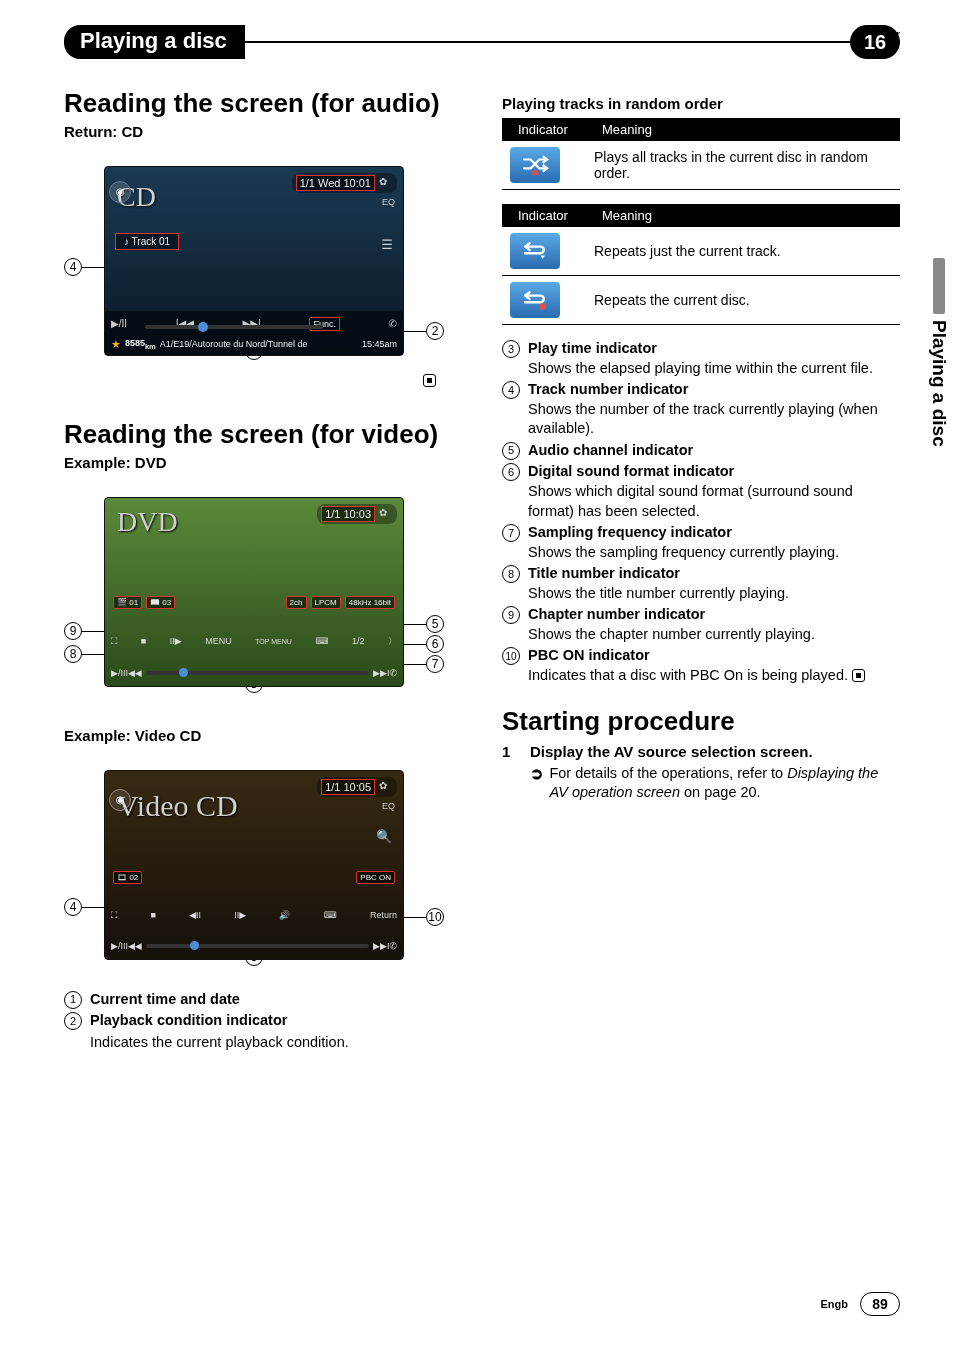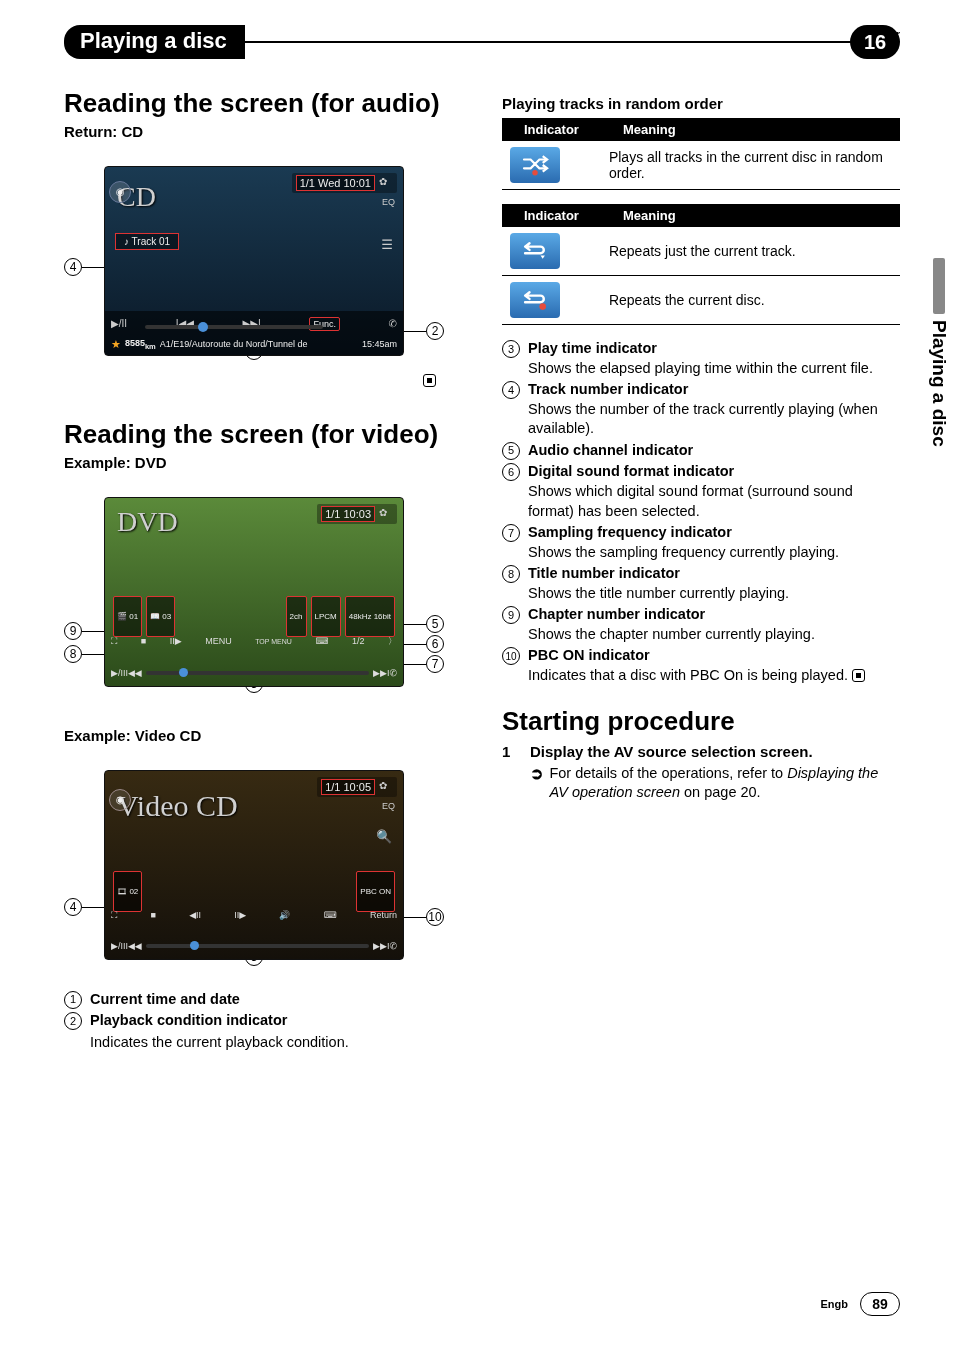--- a/index.html
+++ b/index.html
@@ -101,21 +101,21 @@
     top:14px; left:12px;
     font-size:28px;
     font-family: Georgia, serif;
     color:#d0d0d0;
     text-shadow:1px 1px 2px #000;
   }
   .ds-topright{
     position:absolute;
     top:6px; right:6px;
     display:flex; gap:4px; align-items:center;
-    background:rgba(0,0,0,.35); padding:2px 4px; border-radius:2px;
+    background:rgba(0,0,0,.35); padding:2px 4px; border-radius:8px;
   }
   .ds-clockbox{
     border:1px solid #d33; padding:1px 3px; font-size:11px; background:rgba(0,0,0,.5);
   }
   .ds-gear{ width:14px;height:14px; color:#ccc; }
   .ds-eq{ position:absolute; top:30px; right:8px; font-size:9px; color:#ccc;}
   .ds-search{ position:absolute; top:48px; right:10px; font-size:13px; color:#ccc;}
   .ds-list{ position:absolute; top:70px; right:10px; font-size:13px; color:#ccc;}
   .ds-track{
     position:absolute; top:66px; left:10px;
@@ -144,21 +144,21 @@
     display:flex; align-items:center; gap:4px;
     font-size:9px; color:#eee;
   }
   .ds-star{color:#f5a623;font-size:11px;}
   .ds-dist{font-weight:bold;}
   .ds-dvd-row{
     position:absolute; left:8px; right:8px;
     display:flex; gap:4px; align-items:center;
     font-size:8px;
   }
-  .ds-dvd-badge{background:rgba(0,0,0,.55);border:1px solid #888;padding:15px 3px;border-radius:2px;}
+  .ds-dvd-badge{background:rgba(0,0,0,.55);border:1px solid #888;padding:1px 3px;border-radius:2px;}
   .ds-dvd-badge.red{border-color:#d33;}
   .ds-dvd-ctrls{
     position:absolute; bottom:24px; left:6px; right:6px;
     display:flex; justify-content:space-between; align-items:center;
     font-size:9px; color:#ddd;
   }
 
   .callout {
     position: absolute;
     font-size: 12px;
@@ -181,22 +181,22 @@
   table.ind-table {
     width: 100%;
     border-collapse: collapse;
     margin-bottom: 14px;
   }
   table.ind-table th {
     background: #000;
     color: #fff;
     font-size: 13px;
     text-align: left;
-    padding: 4px 22px;
-    font-weight: bold;
+    padding: 4px 16px;
+    font-weight: normal;
   }
   table.ind-table td {
     border-bottom: 1px solid #000;
     padding: 6px 8px;
     vertical-align: middle;
     font-size: 14px;
   }
   table.ind-table td:first-child { width: 84px; }
   .ind-icon {
     width: 50px; height: 36px;

